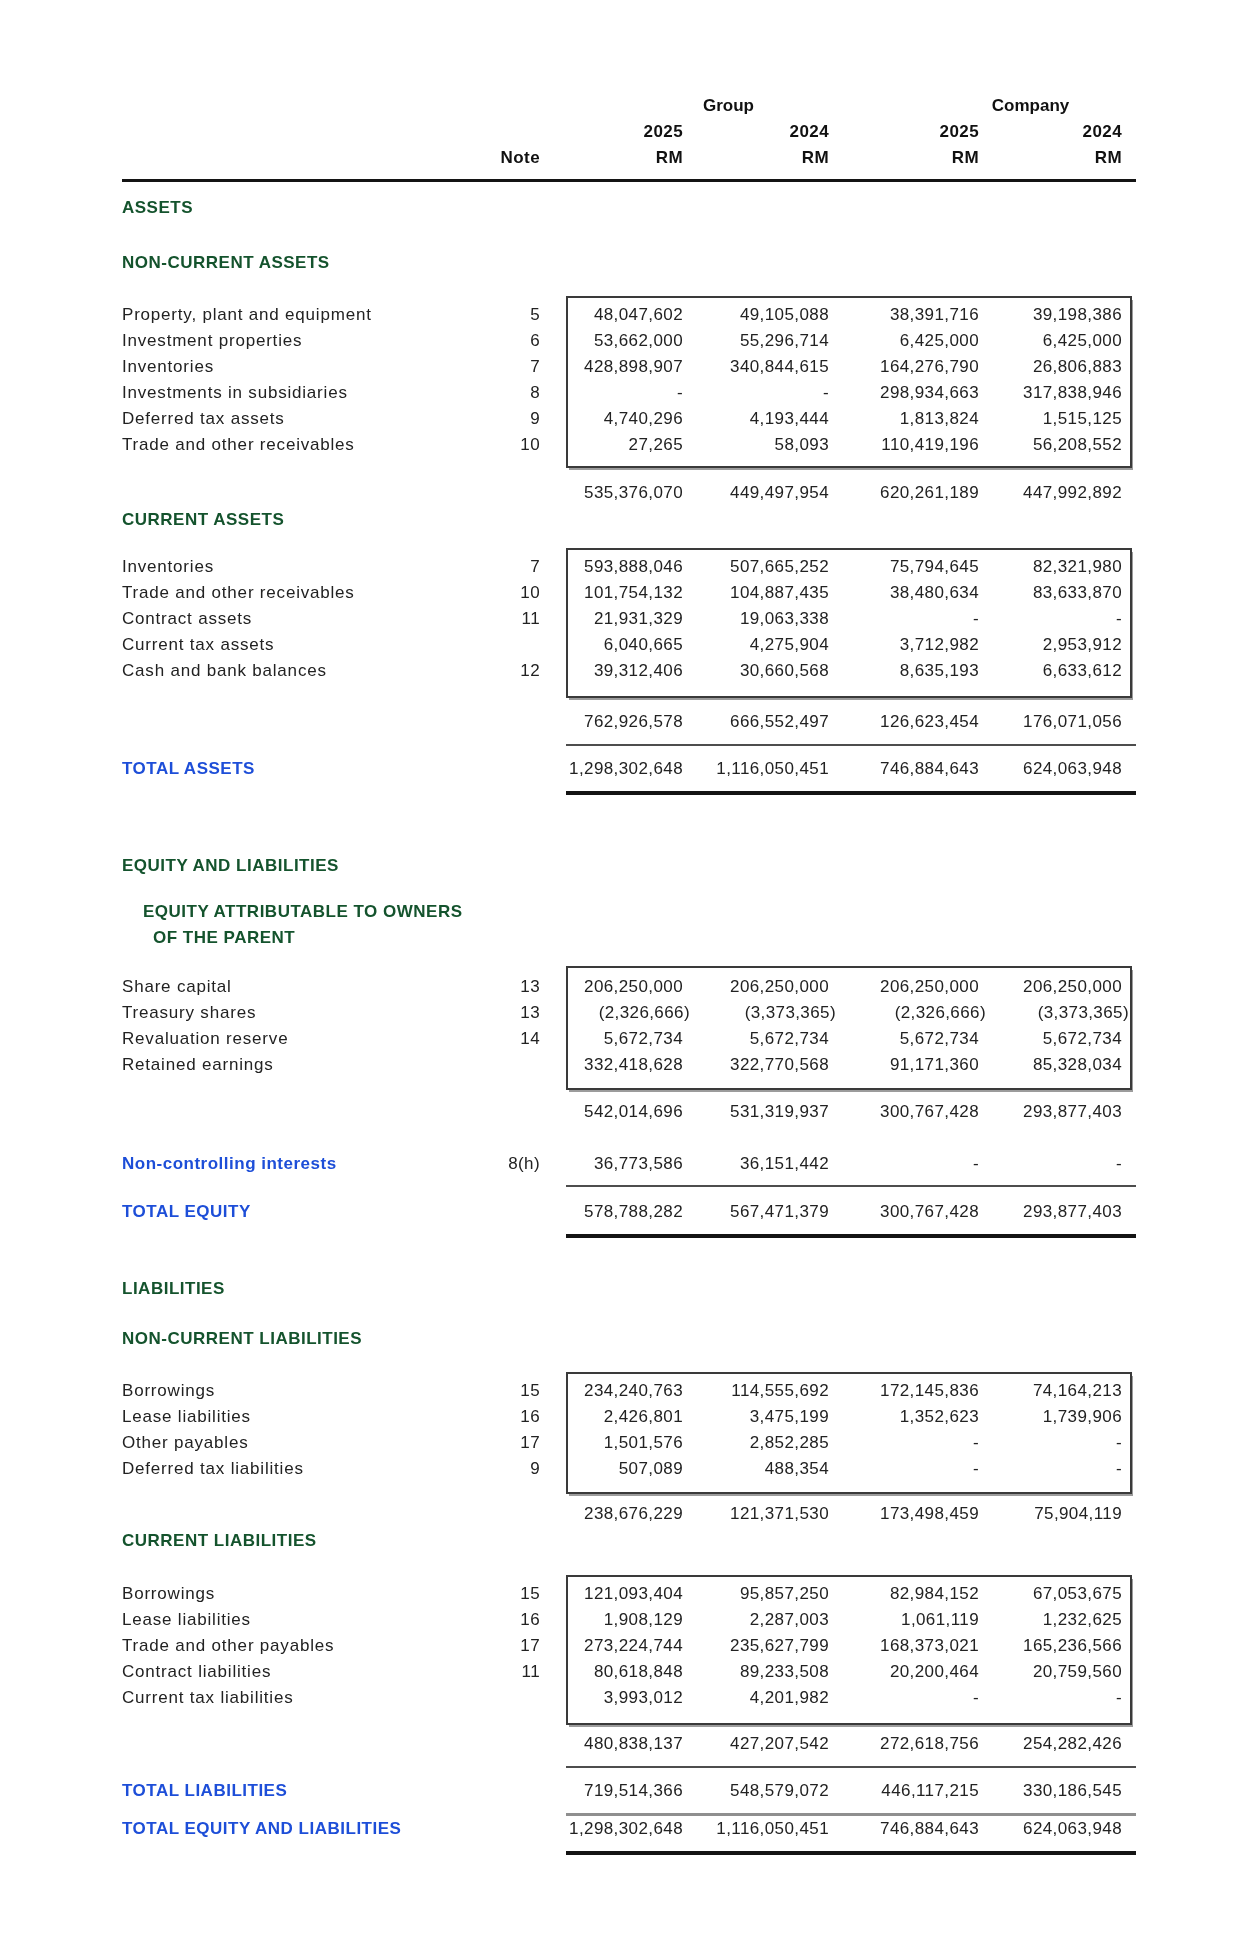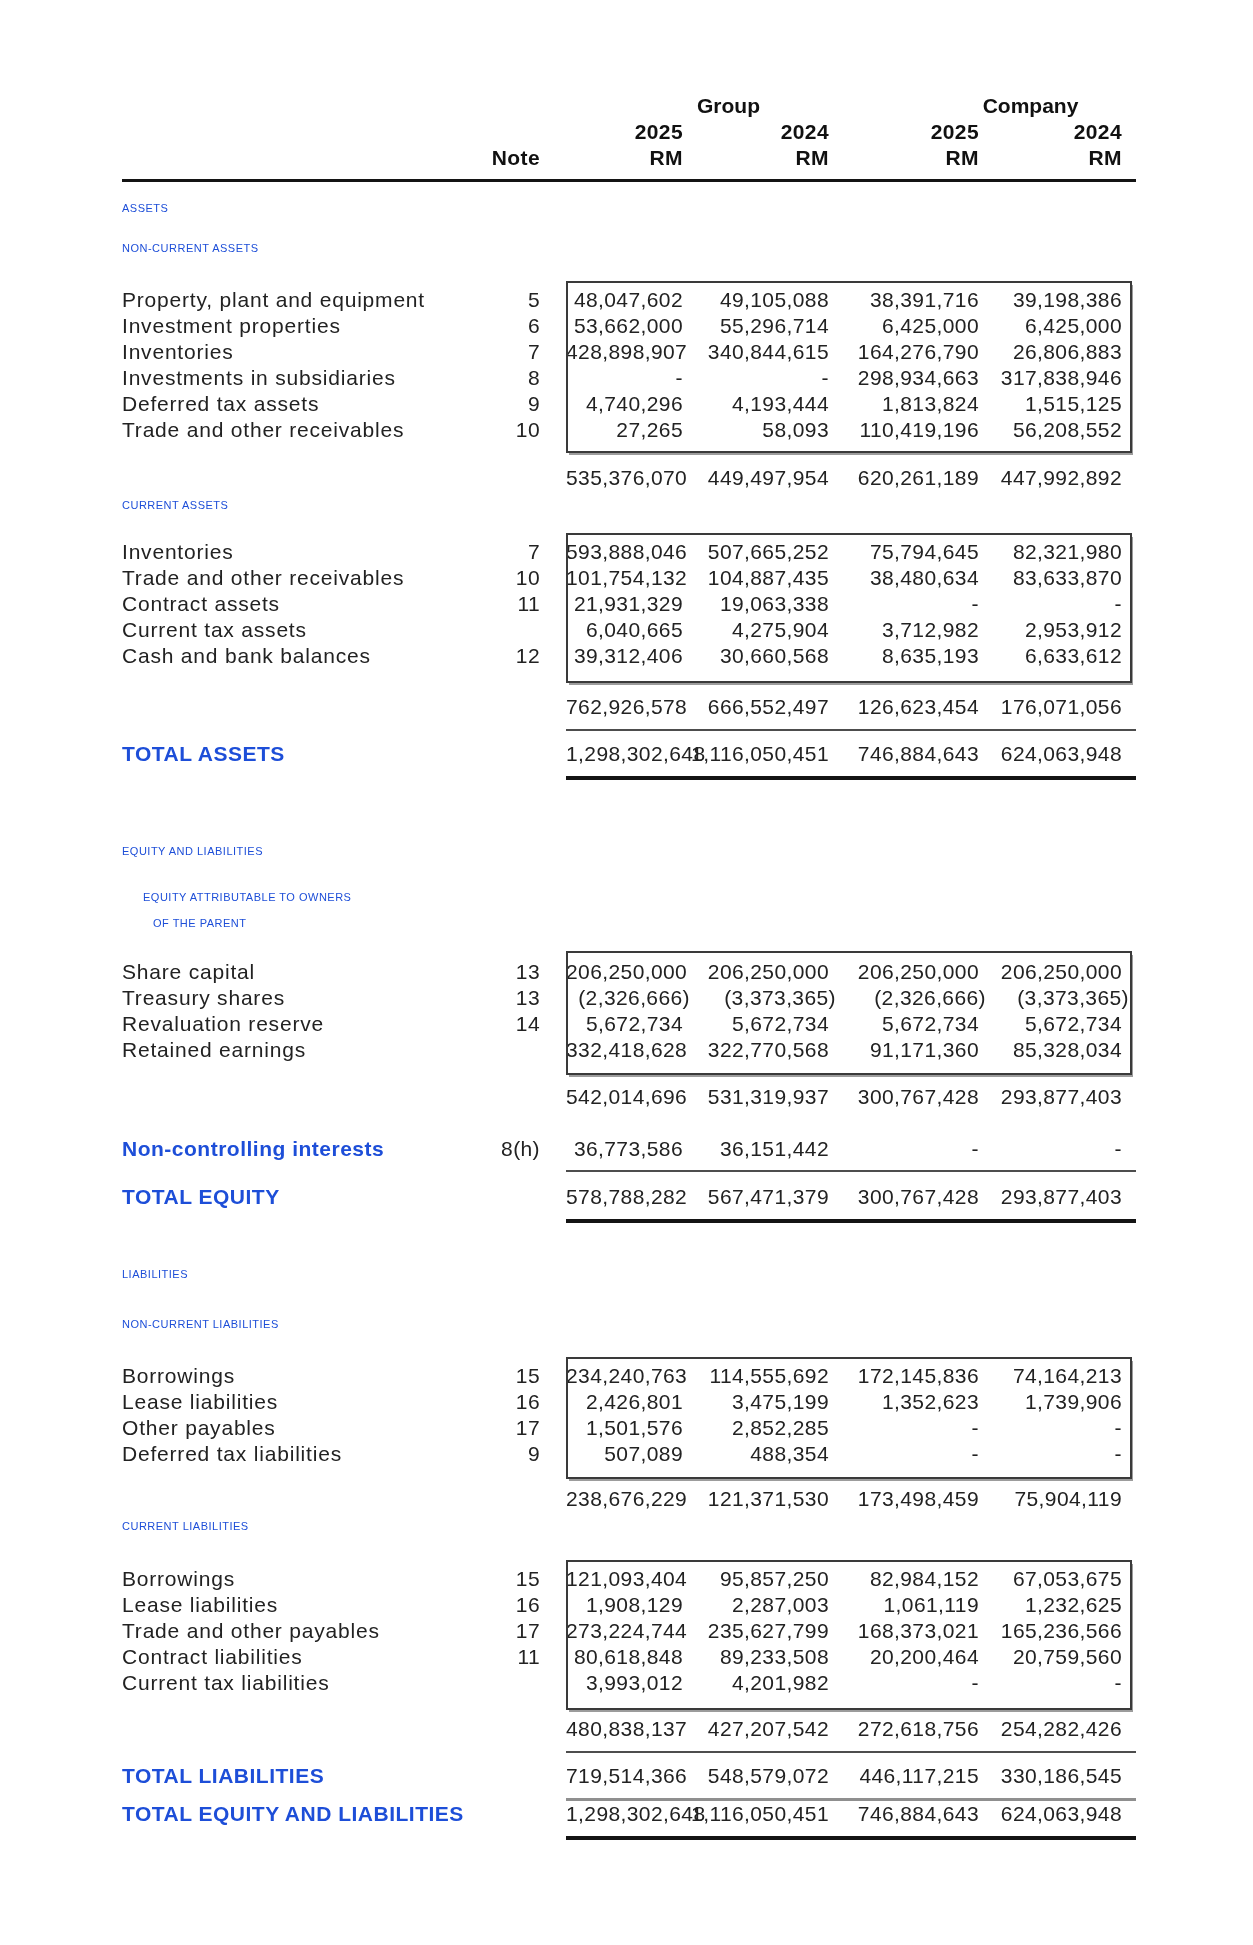--- a/index.html
+++ b/index.html
@@ -13,29 +13,29 @@
   }
   #doc{
     position:absolute;left:122px;top:93px;
     width:1014px;
   }
   
   .frow{
     display:grid;
     grid-template-columns:336px 108px 117px 146px 150px 143px 14px;
     line-height:26px;height:26px;
-    font-size:21px;
+    font-size:17px;
   }
   .c-label{letter-spacing:0.8px;white-space:nowrap;}
   .c-note{text-align:right;padding-right:26px;letter-spacing:0.4px;}
   .c-v{text-align:right;letter-spacing:0.4px;white-space:nowrap;}
   .c-v.paren{margin-right:-7px;}
   .c-sp{}
   
-  .heading{font-weight:normal;font-size:11px;line-height:26px;letter-spacing:0.5px;color:#1d4ed8;white-space:nowrap;}
+  .heading{font-weight:bold;font-size:17px;line-height:26px;letter-spacing:0.5px;color:#14532d;white-space:nowrap;}
   .heading .line2{display:block;padding-left:10px;}
   
   .hrow{font-weight:bold;color:#111;}
   .hspan-group{grid-column:3/5;text-align:center;padding-left:62px;}
   .hspan-company{grid-column:5/8;text-align:center;padding-left:96px;}
   .hrule{height:3px;background:#141414;margin-top:8px;}
   
   .box{position:relative;padding:6px 0 10px 0;}
   .box .frame{
     position:absolute;left:444px;top:0;width:566px;height:100%;
@@ -45,21 +45,21 @@
   }
   
   .rule{margin-left:444px;width:570px;}
   .rule.thin{height:2px;background:#4d4d4d;}
   .rule.thick{height:4px;background:#141414;}
   .rule.gray{height:3px;background:#8f8f8f;}
   
   .trow .c-label{font-weight:bold;letter-spacing:0.5px;color:#1d4ed8;}
   
   [data-name="heading-assets"]{margin-top:13px;}
-  [data-name="heading-non-current-assets"]{margin-top:14px;}
+  [data-name="heading-non-current-assets"]{margin-top:29px;}
   [data-name="box-non-current-assets"]{margin-top:20px;}
   [data-name="row-subtotal-non-current-assets"]{margin-top:12px;}
   [data-name="heading-current-assets"]{margin-top:1px;}
   [data-name="box-current-assets"]{margin-top:15px;padding-bottom:14px;}
   [data-name="row-subtotal-current-assets"]{margin-top:11px;}
   [data-name="rule-above-total-assets"]{margin-top:9px;}
   [data-name="row-total-assets"]{margin-top:10px;}
   [data-name="rule-below-total-assets"]{margin-top:9px;}
   [data-name="heading-equity-and-liabilities"]{margin-top:58px;}
   [data-name="heading-equity-attributable"]{margin-top:20px;margin-left:21px;}

